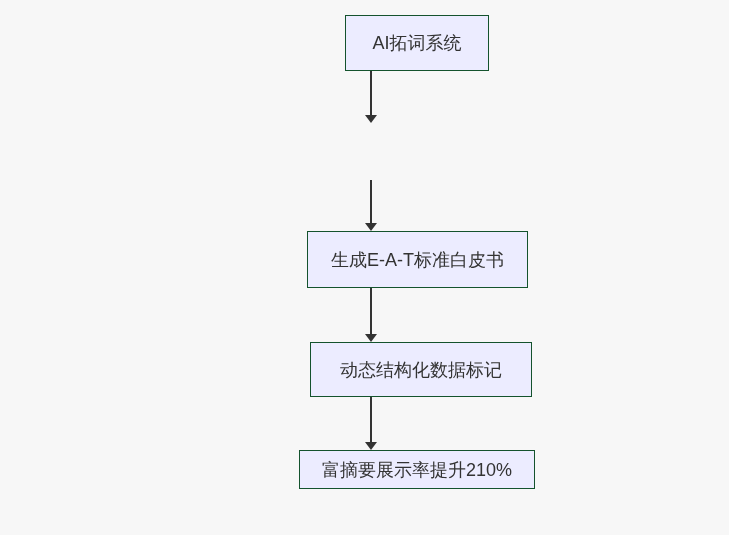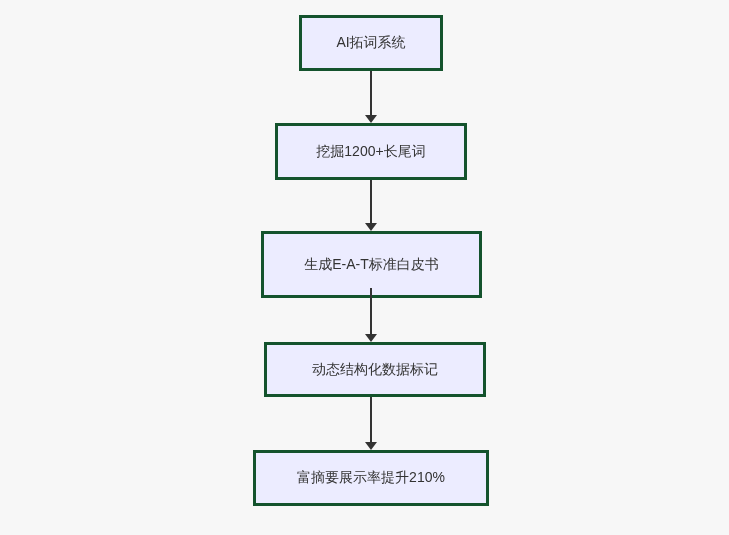--- a/index.html
+++ b/index.html
@@ -12,28 +12,29 @@
     position: relative;
     width: 729px;
     height: 535px;
     background: #f7f7f7;
     overflow: hidden;
   }
   .node {
     position: absolute;
     box-sizing: border-box;
     background: #ECECFF;
-    border: 3px solid #14532d;
+    border: 1px solid #14532d;
     color: #333333;
-    font-size: 14px;
+    font-size: 18px;
     display: flex;
     align-items: center;
     justify-content: center;
     text-align: center;
     white-space: nowrap;
+    margin-left: 46px;
   }
   .edge {
     position: absolute;
     width: 12px;
     display: flex;
     flex-direction: column;
     align-items: center;
   }
   .edge .line {
     width: 2px;
@@ -43,46 +44,43 @@
   .edge .arrowhead {
     width: 0;
     height: 0;
     border-left: 6px solid transparent;
     border-right: 6px solid transparent;
     border-top: 8px solid #333333;
   }
   
   .node-0 { left: 299px; top: 15px;  width: 144px; height: 56px; }
   .node-1 { left: 275px; top: 123px; width: 192px; height: 57px; }
-  .node-2 { left: 261px; top: 231px; width: 221px; height: 67px; }
+  .node-2 { left: 261px; top: 231px; width: 221px; height: 57px; }
   .node-3 { left: 264px; top: 342px; width: 222px; height: 55px; }
-  .node-4 { left: 253px; top: 450px; width: 236px; height: 56px; }
+  .node-4 { left: 253px; top: 450px; width: 236px; height: 39px; }
   
   .edge-0 { left: 365px; top: 71px;  height: 52px; }
   .edge-1 { left: 365px; top: 180px; height: 51px; }
   .edge-2 { left: 365px; top: 288px; height: 54px; }
   .edge-3 { left: 365px; top: 397px; height: 53px; }
 </style>
 </head>
 <body>
 
 <div class="canvas">
 
   <div class="node node-0">
     <span>AI拓词系统</span>
   </div>
 
   <div class="edge edge-0">
     <div class="line"></div>
     <div class="arrowhead"></div>
   </div>
 
-  <div class="node node-1">
-    <span>挖掘1200+长尾词</span>
-  </div>
 
   <div class="edge edge-1">
     <div class="line"></div>
     <div class="arrowhead"></div>
   </div>
 
   <div class="node node-2">
     <span>生成E-A-T标准白皮书</span>
   </div>
 

